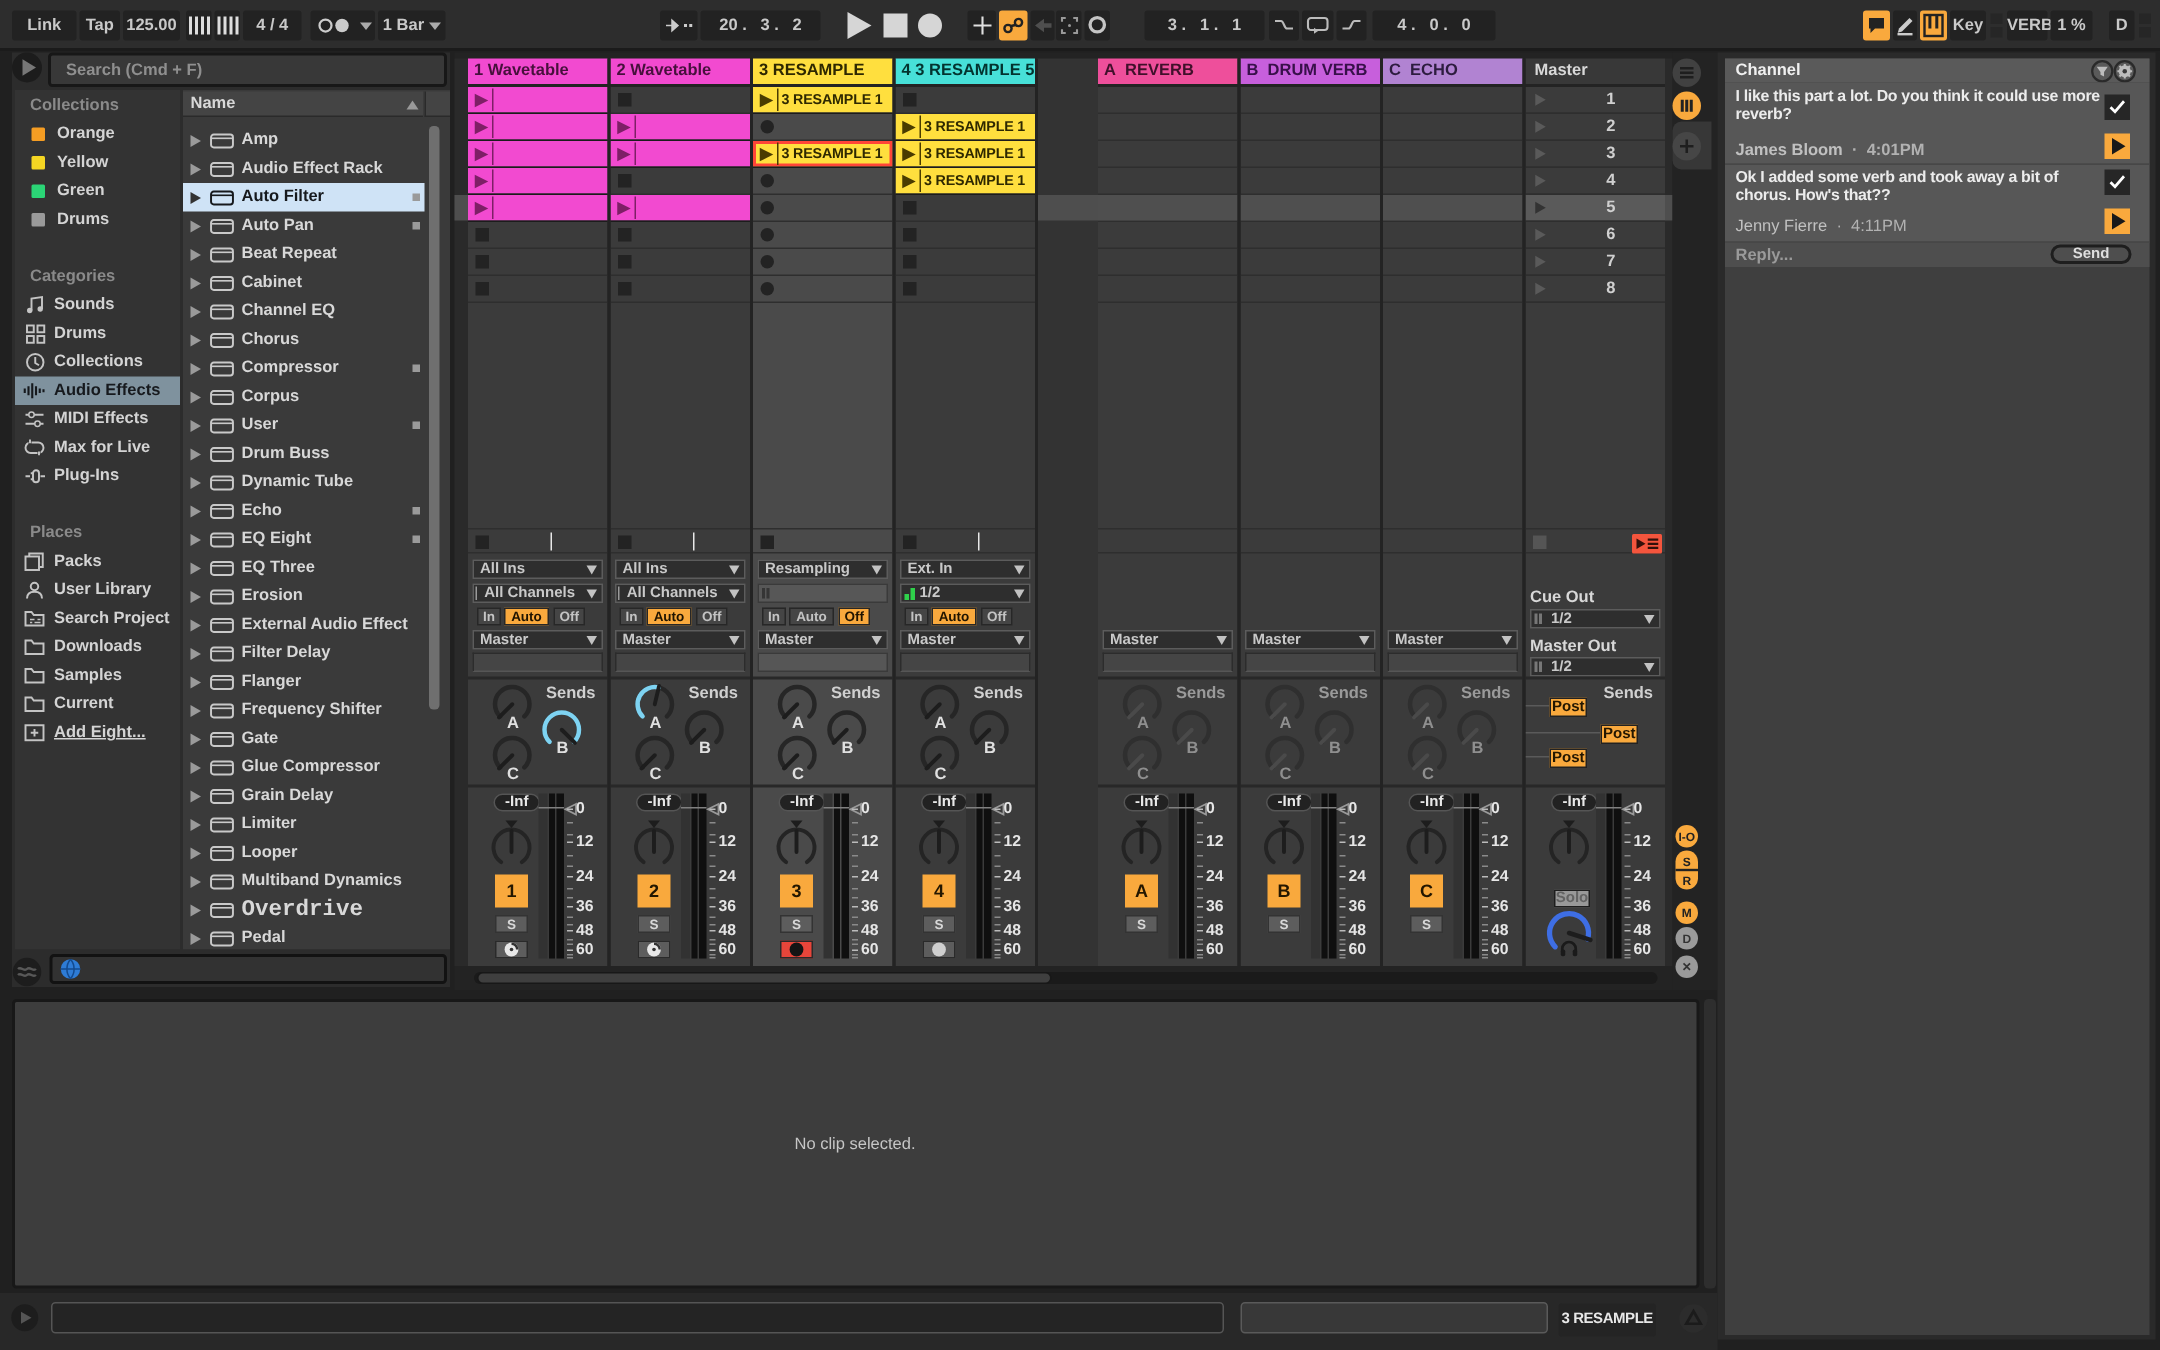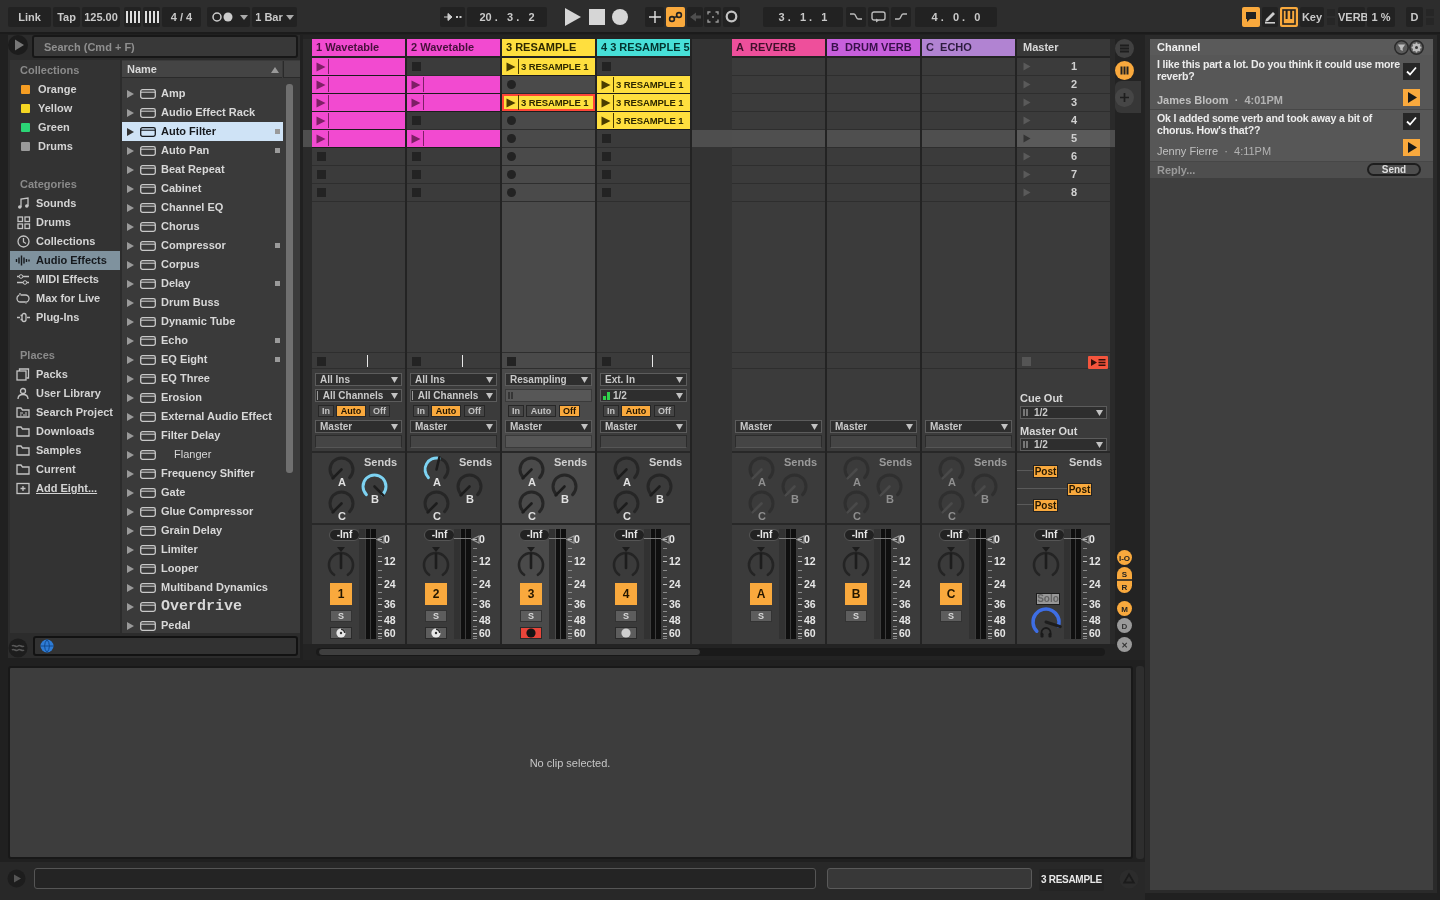--- a/index.html
+++ b/index.html
@@ -299,21 +299,21 @@
     <path d="M1 3.2h14" stroke="#c9c9c9" stroke-width="1.1"></path>
   </svg>
 <div style="left:161px;top:258px;width:118px;height:13px;color:#d8d8d8;font-weight:bold;font-size:11px;line-height:13px;white-space:nowrap;">Corpus</div>
 <svg style="left:127px;top:280px;" width="7" height="8">
     <path d="M0 0L7 4L0 8Z" fill="#9a9a9a"></path>
   </svg>
 <svg style="left:140px;top:279px;" width="16" height="10">
     <rect x="0.7" y="0.7" width="14.6" height="8.6" rx="1.8" fill="none" stroke="#c9c9c9" stroke-width="1.3"></rect>
     <path d="M1 3.2h14" stroke="#c9c9c9" stroke-width="1.1"></path>
   </svg>
-<div style="left:161px;top:277px;width:118px;height:13px;color:#d8d8d8;font-weight:bold;font-size:11px;line-height:13px;white-space:nowrap;">Delay</div>
+<div style="left:161px;top:277px;width:118px;height:13px;color:#d8d8d8;font-weight:bold;font-size:11px;line-height:13px;white-space:nowrap;">User</div>
 <div style="left:275px;top:281px;width:5px;height:5px;background:#9a9a9a;"></div>
 <svg style="left:127px;top:299px;" width="7" height="8">
     <path d="M0 0L7 4L0 8Z" fill="#9a9a9a"></path>
   </svg>
 <svg style="left:140px;top:298px;" width="16" height="10">
     <rect x="0.7" y="0.7" width="14.6" height="8.6" rx="1.8" fill="none" stroke="#c9c9c9" stroke-width="1.3"></rect>
     <path d="M1 3.2h14" stroke="#c9c9c9" stroke-width="1.1"></path>
   </svg>
 <div style="left:161px;top:296px;width:118px;height:13px;color:#d8d8d8;font-weight:bold;font-size:11px;line-height:13px;white-space:nowrap;">Drum Buss</div>
 <svg style="left:127px;top:318px;" width="7" height="8">
@@ -374,21 +374,21 @@
     <path d="M1 3.2h14" stroke="#c9c9c9" stroke-width="1.1"></path>
   </svg>
 <div style="left:161px;top:429px;width:118px;height:13px;color:#d8d8d8;font-weight:bold;font-size:11px;line-height:13px;white-space:nowrap;">Filter Delay</div>
 <svg style="left:127px;top:451px;" width="7" height="8">
     <path d="M0 0L7 4L0 8Z" fill="#9a9a9a"></path>
   </svg>
 <svg style="left:140px;top:450px;" width="16" height="10">
     <rect x="0.7" y="0.7" width="14.6" height="8.6" rx="1.8" fill="none" stroke="#c9c9c9" stroke-width="1.3"></rect>
     <path d="M1 3.2h14" stroke="#c9c9c9" stroke-width="1.1"></path>
   </svg>
-<div style="left:174px;top:448px;width:118px;height:13px;color:#d8d8d8;font-weight:normal;font-size:11px;line-height:13px;white-space:nowrap;">Flanger</div>
+<div style="left:161px;top:448px;width:118px;height:13px;color:#d8d8d8;font-weight:bold;font-size:11px;line-height:13px;white-space:nowrap;">Flanger</div>
 <svg style="left:127px;top:470px;" width="7" height="8">
     <path d="M0 0L7 4L0 8Z" fill="#9a9a9a"></path>
   </svg>
 <svg style="left:140px;top:469px;" width="16" height="10">
     <rect x="0.7" y="0.7" width="14.6" height="8.6" rx="1.8" fill="none" stroke="#c9c9c9" stroke-width="1.3"></rect>
     <path d="M1 3.2h14" stroke="#c9c9c9" stroke-width="1.1"></path>
   </svg>
 <div style="left:161px;top:467px;width:118px;height:13px;color:#d8d8d8;font-weight:bold;font-size:11px;line-height:13px;white-space:nowrap;">Frequency Shifter</div>
 <svg style="left:127px;top:489px;" width="7" height="8">
     <path d="M0 0L7 4L0 8Z" fill="#9a9a9a"></path>

